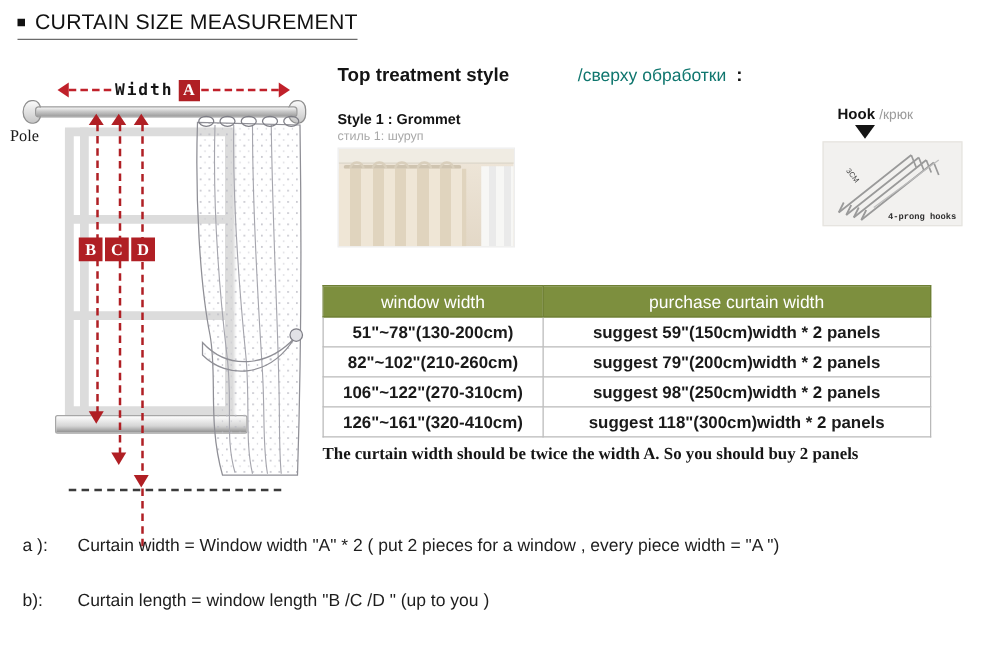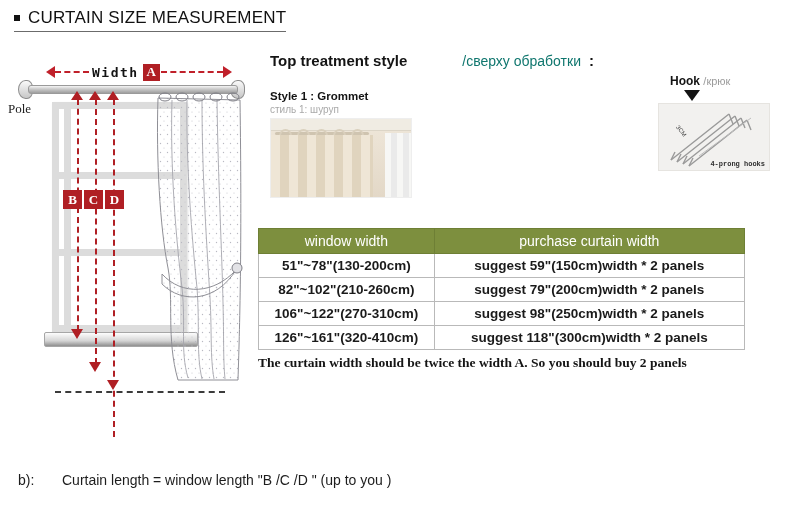--- a/index.html
+++ b/index.html
@@ -109,21 +109,21 @@
   .ph2 .gather{position:absolute;top:11px;width:1px;height:16px;background:#d8d8d8;}
 
   
   .ph3{background:linear-gradient(#efe6d6,#e6dbc8);}
   .ph3 .top{position:absolute;left:0;top:0;width:100%;height:9px;background:#f3eee3;}
   .ph3 .pleat{position:absolute;top:9px;width:2px;height:69px;background:#cfc2aa;}
   .ph3 .pin{position:absolute;top:10px;width:7px;height:7px;background:#d6cbb6;border-radius:50%;}
 
   
   .hook-box{position:absolute;left:400px;top:22px;width:140px;}
-  .hook-label{font-size:12px;font-weight:700;color:#131313;padding-left:12px;}
+  .hook-label{font-size:12px;font-weight:700;color:#131313;padding-left:12px;margin-top:10px;}
   .hook-ru{font-size:11px;color:#9b9b9b;font-weight:400;}
   .hook-arrow{width:0;height:0;margin:2px 0 2px 26px;border-left:8px solid transparent;
     border-right:8px solid transparent;border-top:11px solid #141414;}
   .hook-photo{position:relative;width:110px;height:66px;background:#f2f1ef;border:1px solid #e6e4e0;overflow:hidden;}
   .hook-cap{position:absolute;right:4px;bottom:2px;font-size:7px;font-weight:700;color:#2e2e2e;
     font-family:Liberation Mono, monospace;}
   .hook-cm{position:absolute;left:16px;top:24px;font-size:6px;color:#444;transform:rotate(52deg);}
 
   
   .tbl{position:absolute;left:258px;top:228px;width:487px;border-collapse:collapse;}
@@ -295,17 +295,20 @@
       </tr>
       <tr>
         <td class="col-a">126"~161"(320-410cm)</td>
         <td class="col-b">suggest 118"(300cm)width * 2 panels</td>
       </tr>
     </tbody>
   </table>
 
   <div class="note">The curtain width should be twice the width A. So you should buy 2 panels</div>
 
+  <div class="b-line b-a">
+    <span class="b-key">a ):</span><span>Curtain width = Window width "A" * 2 ( put 2 pieces for a window , every piece width = "A ")</span>
+  </div>
   <div class="b-line b-b">
     <span class="b-key">b):</span><span>Curtain length = window length "B /C /D " (up to you )</span>
   </div>
 
 </div>
 
 </body></html>

